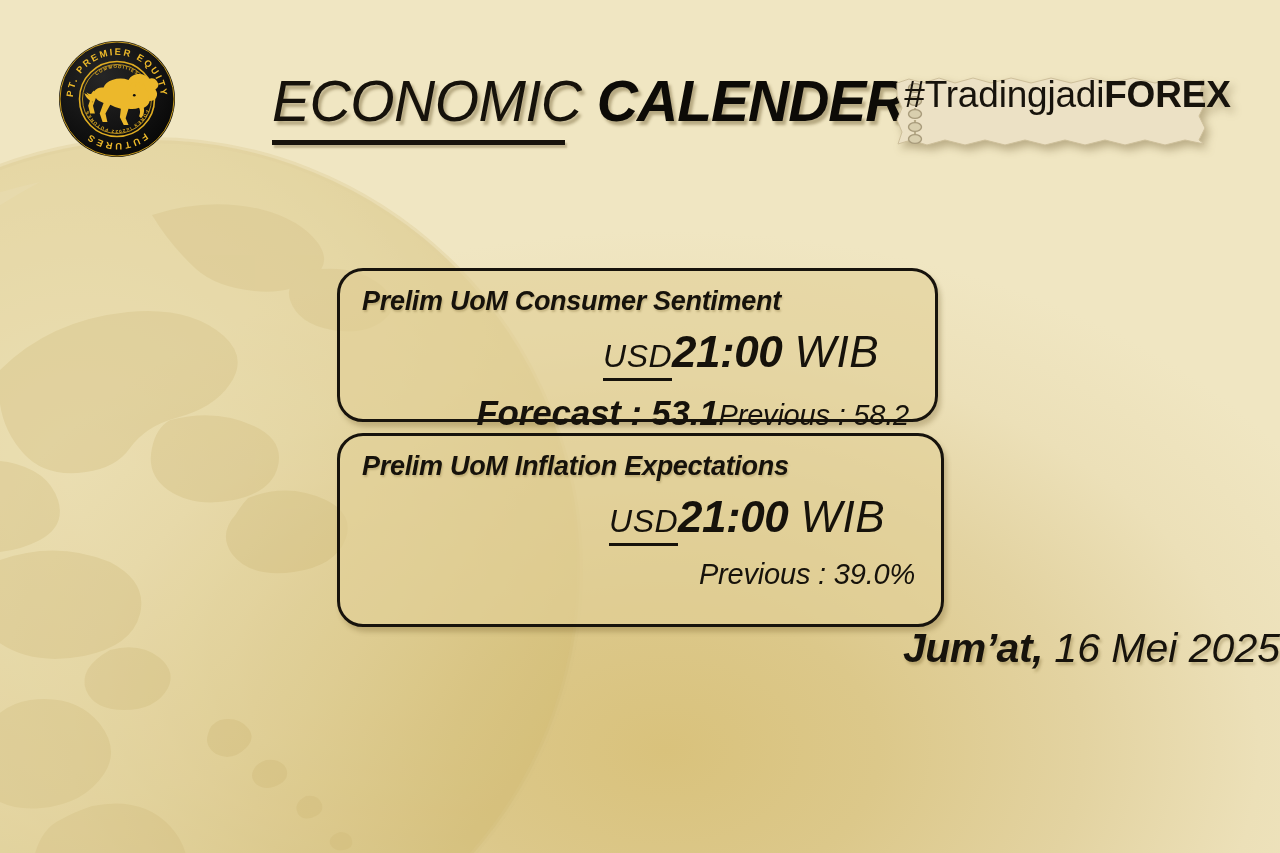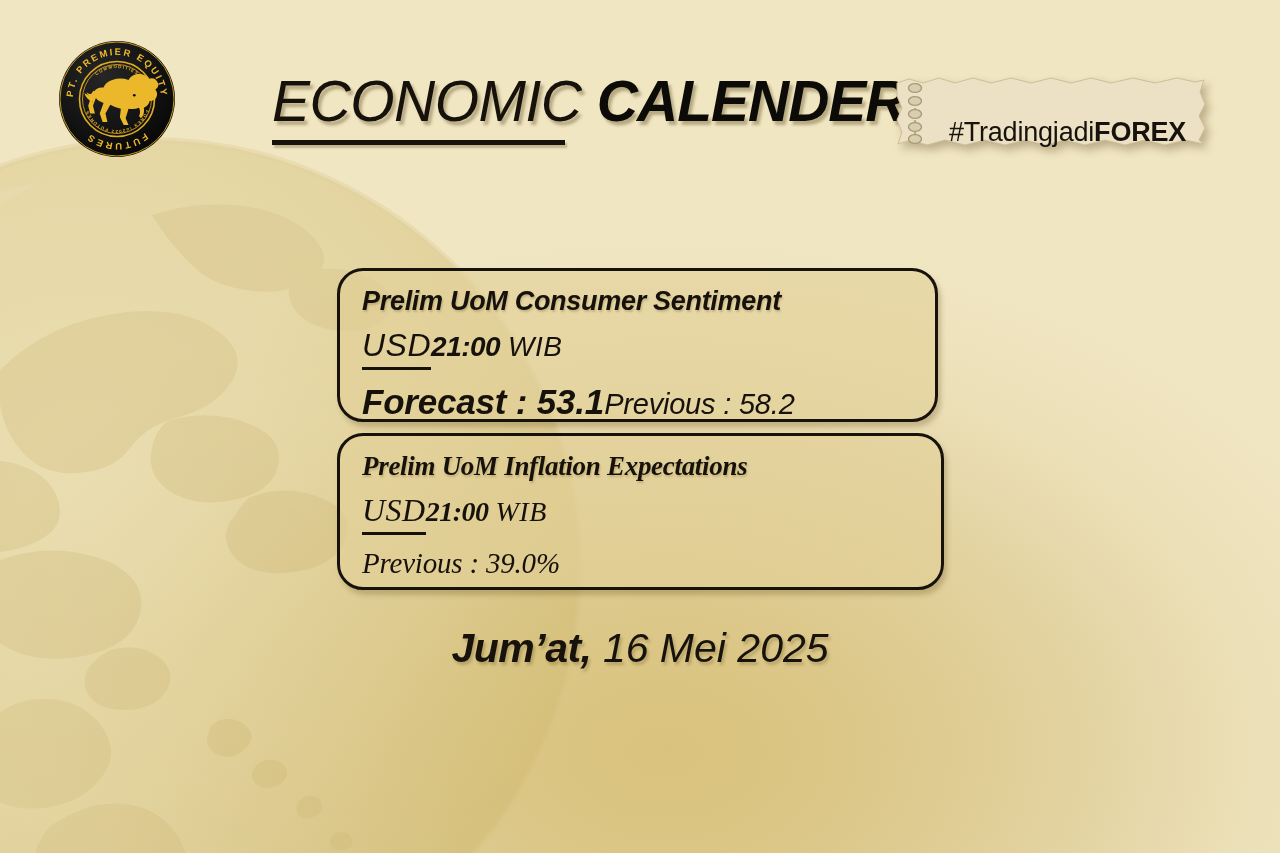--- a/index.html
+++ b/index.html
@@ -87,24 +87,24 @@
     filter: drop-shadow(4px 5px 4px rgba(90,70,25,0.35));
   }
   #hashtag-note svg { position:absolute; inset:0; width:100%; height:100%; }
   #hashtag-text {
     position: absolute;
     left: 48px;
     top: 0;
     right: 14px;
     height: 74px;
     display: flex;
-    align-items: flex-end;
+    align-items: flex-start;
     justify-content: center;
     white-space: nowrap;
-    font-size: 27px;
+    font-size: 37px;
     color: #17130c;
   }
   .h-reg { font-weight: 400; letter-spacing: -0.2px; }
   .h-bold { font-weight: 800; letter-spacing: -0.2px; }
 
   
   #cards {
     position: absolute;
     left: 337px;
     top: 268px;
@@ -113,50 +113,50 @@
   .event-card {
     position: relative;
     box-sizing: border-box;
     border: 3px solid #17130c;
     border-radius: 26px;
     background: rgba(226,209,152,0.62);
     box-shadow: 3px 5px 5px rgba(100,78,28,0.28);
     padding: 12px 22px 14px 22px;
   }
   #card-0 { width: 601px; height: 154px; }
-  #card-1 { width: 607px; height: 157px; margin-top: 11px; font-family: Liberation Serif, serif; }
+  #card-1 { width: 607px; height: 194px; margin-top: 11px; }
 
   .card-title {
     font-size: 27px;
     font-weight: 800;
     font-style: italic;
     color: #16120b;
     letter-spacing: -0.3px;
     white-space: nowrap;
     margin: 3px 0 0 0;
     text-shadow: 1px 2px 2px rgba(100,78,28,0.25);
   }
   .card-row {
     display: flex;
     align-items: baseline;
-    justify-content: flex-start;
+    justify-content: flex-end;
     margin-top: 10px;
     white-space: nowrap;
   }
   .currency {
     font-size: 32px;
     font-weight: 400;
     font-style: italic;
     color: #16120b;
     border-bottom: 3px solid #16120b;
     padding-bottom: 3px;
     letter-spacing: 0.5px;
   }
   .time-group {
-    font-size: 28px;
+    font-size: 44px;
     color: #16120b;
     margin-right: 34px;
   }
   .time-val { font-weight: 800; font-style: italic; letter-spacing: -0.5px; }
   .time-zone { font-weight: 400; font-style: italic; letter-spacing: 0.5px; }
 
   .forecast {
     font-size: 35px;
     font-weight: 800;
     font-style: italic;
@@ -173,21 +173,21 @@
   }
   #card-0 .card-row.values { margin-top: 12px; }
   #card-1 .card-row.values { margin-top: 12px; }
 
   
   #date-line {
     position: absolute;
     left: 0;
     right: 0;
     top: 625px;
-    text-align: center;
+    text-align: right;
     white-space: nowrap;
     font-size: 41px;
     color: #17130c;
     text-shadow: 2px 3px 3px rgba(100,78,28,0.30);
   }
   #date-line .d-bold { font-weight: 800; font-style: italic; letter-spacing: -0.5px; }
   #date-line .d-light { font-weight: 400; font-style: italic; letter-spacing: 0px; }
 </style>
 </head>
 <body>

